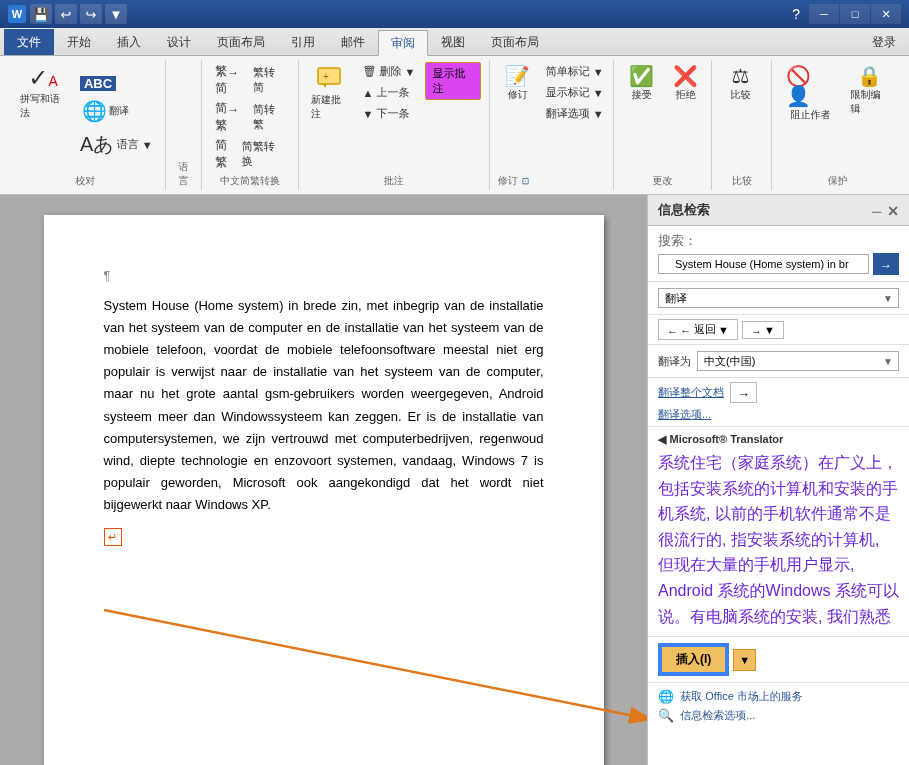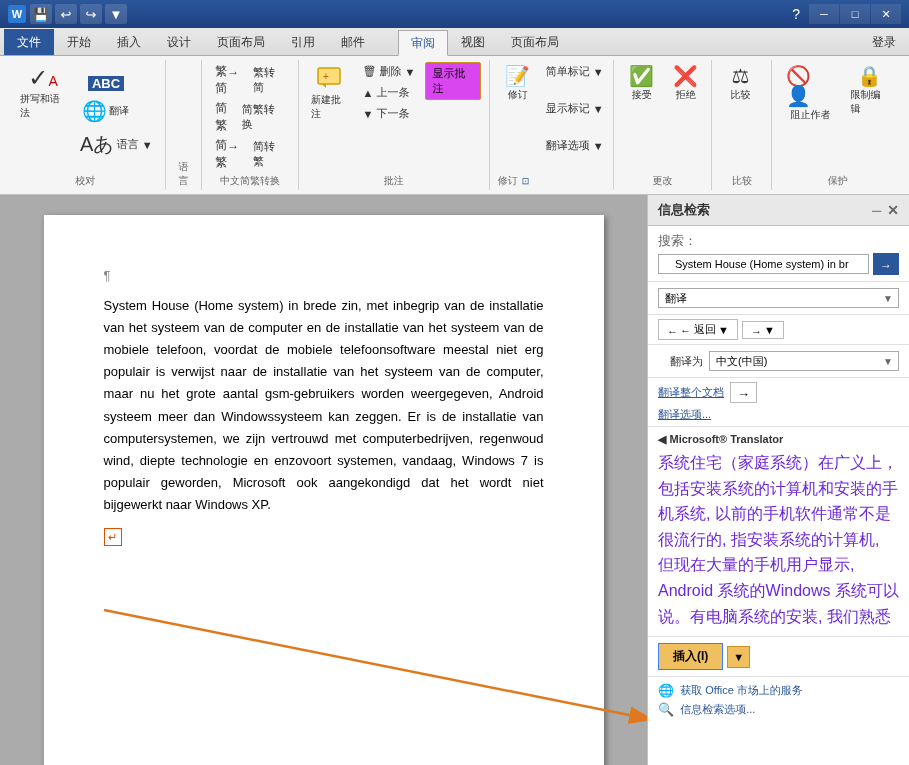--- a/index.html
+++ b/index.html
@@ -88,21 +88,20 @@
       border-right: 1px solid transparent;
     }
     .ribbon-tab.active {
       background: #f5f5f5;
       border-top: 1px solid #aaa;
       border-left: 1px solid #aaa;
       border-right: 1px solid #aaa;
       border-bottom: 1px solid #f5f5f5;
       margin-bottom: -1px;
       color: #2b579a;
-      margin-left: 20px;
     }
     .ribbon-tab.file-tab {
       background: #2b579a;
       color: white;
       border-radius: 0;
     }
     .ribbon-tab.login-tab {
       margin-left: auto;
       color: #333;
     }
@@ -230,21 +229,21 @@
       display: flex;
       flex-direction: column;
     }
     .panel-header {
       background: #e8e8e8;
       padding: 6px 10px;
       font-size: 13px;
       font-weight: bold;
       color: #333;
       display: flex;
-      align-items: center;
+      align-items: flex-end;
       justify-content: space-between;
       border-bottom: 1px solid #c0c0c0;
     }
     .panel-close {
       cursor: pointer; font-size: 14px; color: #666;
     }
     .panel-section {
       padding: 6px 10px;
       border-bottom: 1px solid #e0e0e0;
     }
@@ -283,21 +282,21 @@
     .nav-btn {
       background: white; border: 1px solid #bbb;
       padding: 2px 8px; cursor: pointer; font-size: 11px;
       display: flex; align-items: center; gap: 2px;
     }
 
     .translate-to-row {
       display: flex; align-items: center; gap: 6px;
       padding: 6px 10px; border-bottom: 1px solid #e0e0e0;
     }
-    .translate-label { font-size: 11px; color: #333; white-space: nowrap; margin-left: 12px; }
+    .translate-label { font-size: 11px; color: #333; white-space: nowrap; }
 
     .translate-actions {
       padding: 4px 10px;
       border-bottom: 1px solid #e0e0e0;
     }
     .translate-whole-row {
       display: flex; align-items: center; gap: 6px;
     }
     .translate-link {
       font-size: 11px; color: #2b579a; cursor: pointer; text-decoration: underline;
@@ -322,21 +321,21 @@
     }
 
     
     .insert-btn-row {
       padding: 6px 10px;
       display: flex; align-items: center; gap: 4px;
       border-bottom: 1px solid #e0e0e0;
     }
     .insert-btn {
       background: #f0c060;
-      border: 1px solid #3b82f6;
+      border: 4px solid #3b82f6;
       padding: 4px 14px;
       cursor: pointer;
       font-size: 12px;
       font-weight: bold;
     }
     .insert-dropdown-btn {
       background: #f0c060;
       border: 1px solid #d09020;
       padding: 4px 5px;
       cursor: pointer;
@@ -404,21 +403,21 @@
   <div class="ribbon-content">
 
     <div class="ribbon-group">
       <div class="ribbon-group-content">
         <div class="rbn-big-btn">
           <div class="btn-icon">✓<span style="color:#c00;font-size:14px">A</span></div>
           <div>拼写和语法</div>
         </div>
         <div style="display:flex;flex-direction:column;gap:2px;align-self:center">
           <div class="rbn-small-btn">
-            <span style="font-weight:bold;font-size:13px;background:#2b579a;color:white;padding:0 4px;margin-left:8px;">ABC</span>
+            <span style="font-weight:bold;font-size:13px;background:#2b579a;color:white;padding:0 4px;">ABC</span>
           </div>
           <div class="rbn-big-btn" style="flex-direction:row;min-width:unset">
             <span style="font-size:20px">🌐</span>
             <span>翻译</span>
           </div>
           <div class="rbn-small-btn">
             <span style="font-size:20px">Aあ</span>
             <span>语言</span>
             <span>▼</span>
           </div>
@@ -433,26 +432,26 @@
     </div>
 
     <div class="ribbon-group">
       <div class="ribbon-group-content">
         <div class="fanti-group">
           <div class="fanti-btn">
             <span style="font-size:12px">繁→简</span>
             <span> 繁转简</span>
           </div>
           <div class="fanti-btn">
+            <span style="font-size:12px">简→繁</span>
+            <span> 简转繁</span>
+          </div>
+          <div class="fanti-btn">
             <span style="font-size:12px">简繁</span>
             <span> 简繁转换</span>
-          </div>
-          <div class="fanti-btn">
-            <span style="font-size:12px">简→繁</span>
-            <span> 简转繁</span>
           </div>
         </div>
       </div>
       <div class="ribbon-group-label">中文简繁转换</div>
     </div>
 
     <div class="ribbon-group">
       <div class="ribbon-group-content" style="gap:6px">
         <div class="comment-btn">
           <div class="comment-icon">
@@ -483,21 +482,21 @@
       </div>
       <div class="ribbon-group-label">批注</div>
     </div>
 
     <div class="ribbon-group">
       <div class="ribbon-group-content">
         <div class="rbn-big-btn">
           <div class="btn-icon" style="font-size:20px">📝</div>
           <div>修订</div>
         </div>
-        <div style="display:flex;flex-direction:column;gap:18px">
+        <div style="display:flex;flex-direction:column;gap:2px">
           <div class="rbn-small-btn">
               <span>简单标记</span>
               <span>▼</span>
             </div>
           <div class="rbn-small-btn">
               <span>显示标记</span>
               <span>▼</span>
             </div>
           <div class="rbn-small-btn">
               <span>翻译选项</span>

